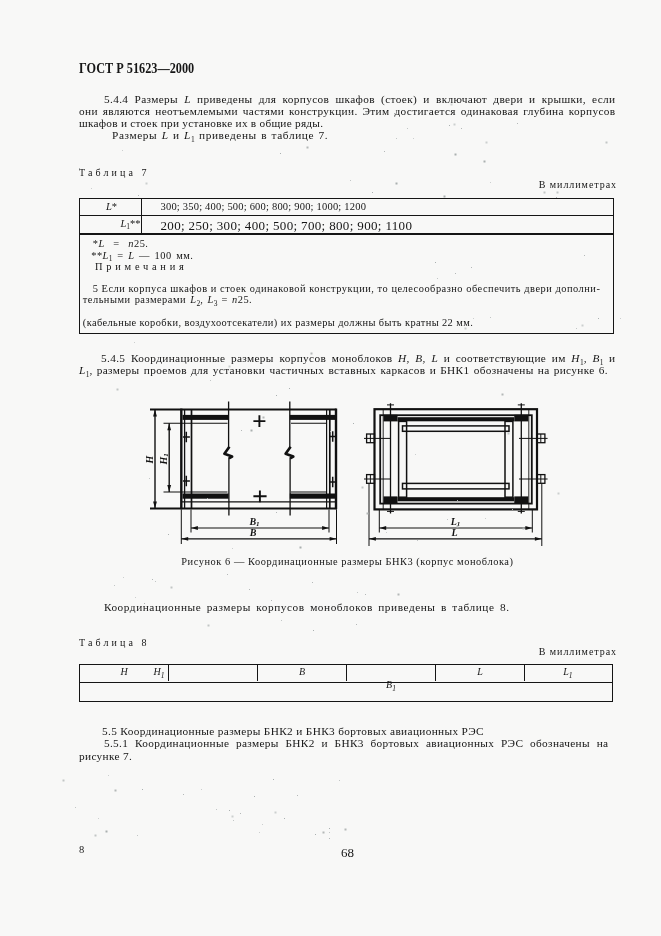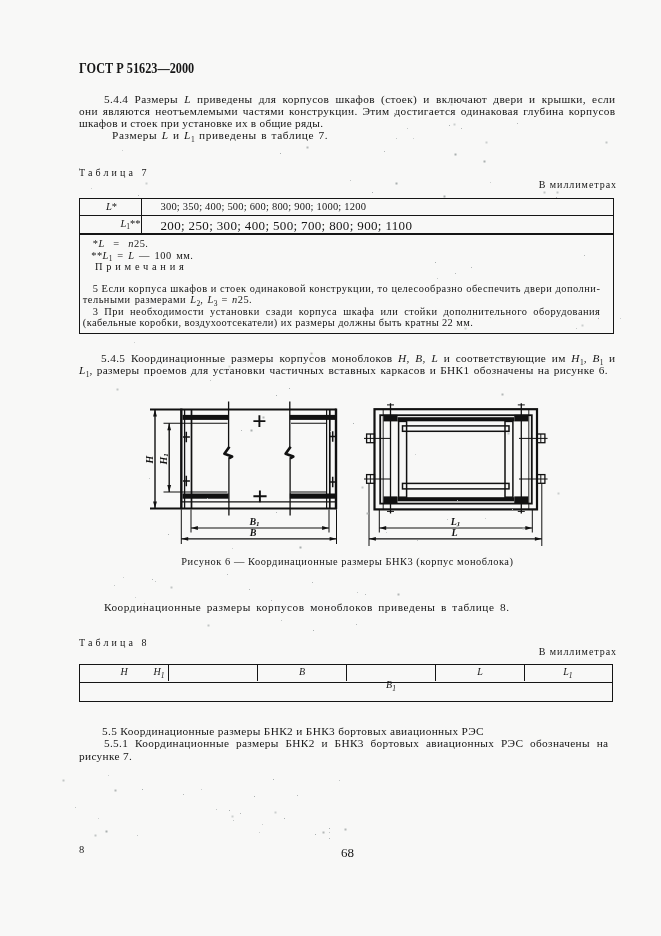--- a/index.html
+++ b/index.html
@@ -46,21 +46,20 @@
 
   <div class="abs note" style="left:3.3px;top:50.6px;text-indent:8.4px;word-spacing:1.5px">**<i>L</i><sub>1</sub> = <i>L</i> — 100 мм.</div>
 
   <div class="abs note" style="left:15.6px;top:61.8px;letter-spacing:3.75px">Примечания</div>
 
 
   <div class="abs note jl" style="left:3.3px;top:84.2px;width:517.6px;text-indent:9.9px">5 Если корпуса шкафов и стоек одинаковой конструкции, то целесообразно обеспечить двери дополни-</div>
 
   <div class="abs note" style="left:3.3px;top:95.3px;word-spacing:1px">тельными размерами <i>L</i><sub>2</sub>, <i>L</i><sub>3</sub> = <i>n</i>25.</div>
 
-  <div class="abs note jl" style="left:3.3px;top:106.6px;width:517.6px;text-indent:9.9px">3 При необходимости установки сзади корпуса шкафа или стойки дополнительного оборудования</div>
 
   <div class="abs note" style="left:3.3px;top:117.9px;letter-spacing:0.4px">(кабельные коробки, воздухоотсекатели) их размеры должны быть кратны 22 мм.</div>
 </div>
 
 <div class="abs body-line jl" style="top:352px"><span class="ind" style="width:22px"></span>5.4.5 Координационные размеры корпусов моноблоков <i>Н, В, L</i> и соответствующие им <i>Н</i><sub>1</sub>, <i>В</i><sub>1</sub> и</div>
 
 <div class="abs body-line jl" style="top:364.4px;width:529px"><i>L</i><sub>1</sub>, размеры проемов для установки частичных вставных каркасов и БНК1 обозначены на рисунке 6.</div>
 
 <svg class="abs" style="left:0;top:390px" width="661" height="165" viewBox="0 390 661 165" fill="none" stroke="#111" stroke-width="1.2">
 

